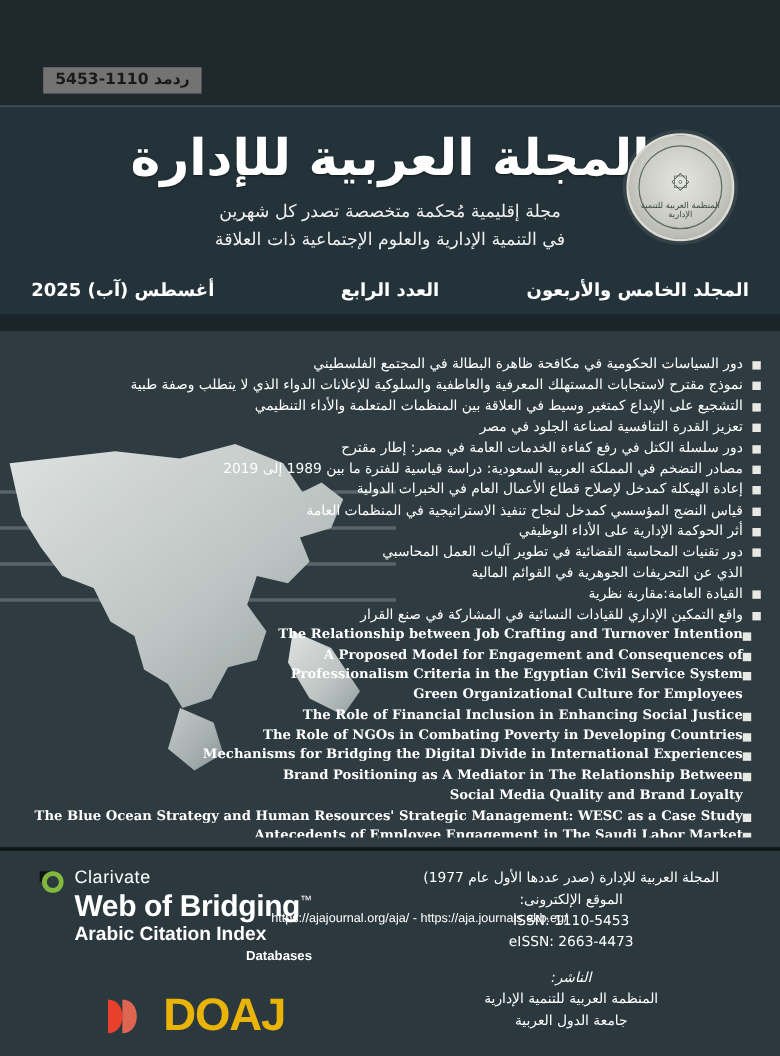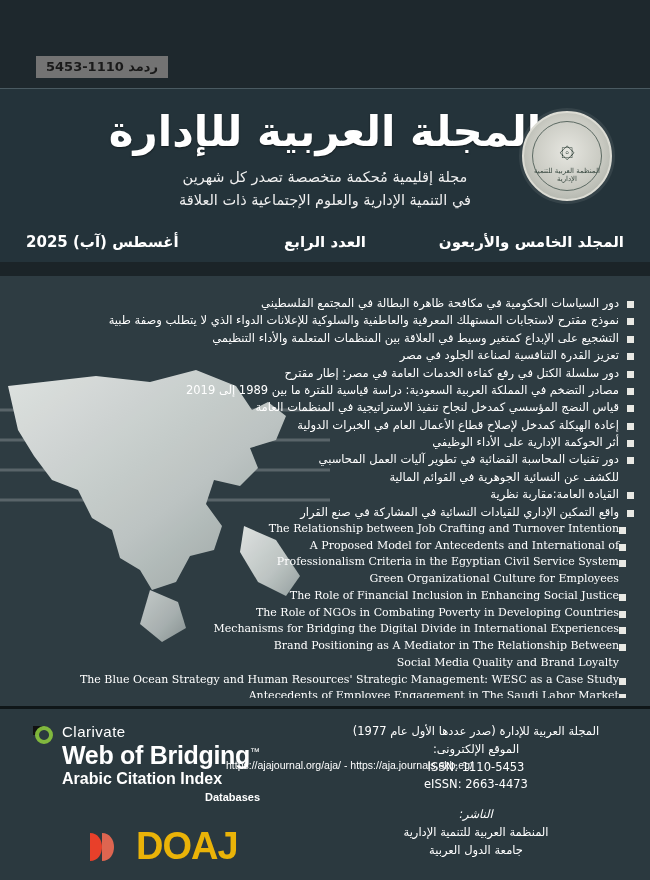--- a/index.html
+++ b/index.html
@@ -166,21 +166,21 @@
     margin-top: 5px;
     margin-left: 8px;
     flex: 0 0 auto;
   }
   .toc-text {
     font-size: 11.5px;
     color: #ffffff;
     text-align: right;
     flex: 1 1 auto;
   }
-  .toc-item.ltr { direction: ltr; justify-content: center; }
+  .toc-item.ltr { direction: ltr; justify-content: center; font-weight: bold; }
   .toc-item.ltr .toc-bullet { margin-left: 0; margin-right: 8px; order: 2; }
   .toc-item.ltr .toc-text {
     text-align: right;
     order: 1;
     font-size: 11px;
     font-family: "DejaVu Serif", serif;
   }
 
   
   .footer {
@@ -355,54 +355,54 @@
       <div class="toc-item">
           <span class="toc-bullet"></span>
           <span class="toc-text">دور سلسلة الكتل في رفع كفاءة الخدمات العامة في مصر: إطار مقترح</span>
         </div>
       <div class="toc-item">
           <span class="toc-bullet"></span>
           <span class="toc-text">مصادر التضخم في المملكة العربية السعودية: دراسة قياسية للفترة ما بين 1989 إلى 2019</span>
         </div>
       <div class="toc-item">
           <span class="toc-bullet"></span>
+          <span class="toc-text">إعادة الهيكلة كمدخل لإصلاح قطاع الأعمال العام في الخبرات الدولية</span>
+        </div>
+      <div class="toc-item">
+          <span class="toc-bullet"></span>
           <span class="toc-text">قياس النضج المؤسسي كمدخل لنجاح تنفيذ الاستراتيجية في المنظمات العامة</span>
         </div>
       <div class="toc-item">
           <span class="toc-bullet"></span>
-          <span class="toc-text">إعادة الهيكلة كمدخل لإصلاح قطاع الأعمال العام في الخبرات الدولية</span>
-        </div>
-      <div class="toc-item">
-          <span class="toc-bullet"></span>
           <span class="toc-text">أثر الحوكمة الإدارية على الأداء الوظيفي</span>
         </div>
       <div class="toc-item">
           <span class="toc-bullet"></span>
           <span class="toc-text">دور تقنيات المحاسبة القضائية في تطوير آليات العمل المحاسبي</span>
         </div>
       <div class="toc-item">
           <span class="toc-bullet" style="visibility:hidden"></span>
-          <span class="toc-text">للكشف عن النسائية الجوهرية في القوائم المالية</span>
+          <span class="toc-text">الذي عن التحريفات الجوهرية في القوائم المالية</span>
         </div>
       <div class="toc-item">
           <span class="toc-bullet"></span>
           <span class="toc-text">القيادة العامة:مقاربة نظرية</span>
         </div>
       <div class="toc-item">
           <span class="toc-bullet"></span>
           <span class="toc-text">واقع التمكين الإداري للقيادات النسائية في المشاركة في صنع القرار</span>
         </div>
 
       <div class="toc-item ltr">
           <span class="toc-bullet"></span>
           <span class="toc-text">The Relationship between Job Crafting and Turnover Intention</span>
         </div>
       <div class="toc-item ltr">
           <span class="toc-bullet"></span>
-          <span class="toc-text">A Proposed Model for Antecedents and International of</span>
+          <span class="toc-text">A Proposed Model for Engagement and Consequences of</span>
         </div>
       <div class="toc-item ltr">
           <span class="toc-bullet"></span>
           <span class="toc-text">Professionalism Criteria in the Egyptian Civil Service System</span>
         </div>
       <div class="toc-item ltr">
           <span class="toc-bullet" style="visibility:hidden"></span>
           <span class="toc-text">Green Organizational Culture for Employees</span>
         </div>
       <div class="toc-item ltr">

